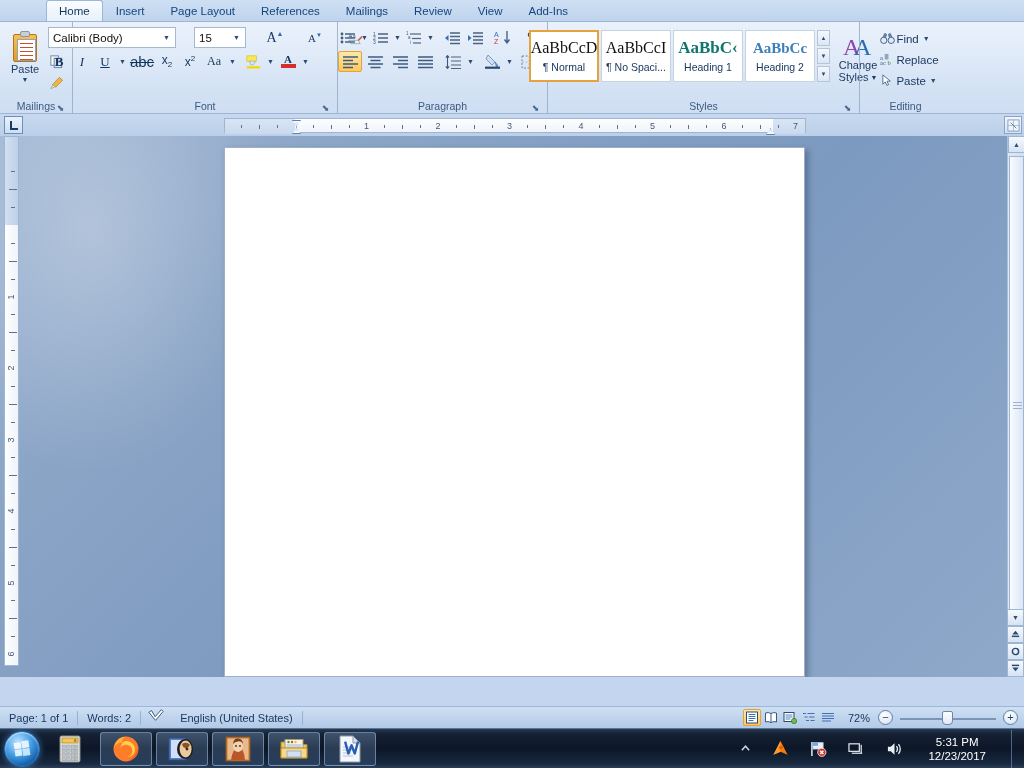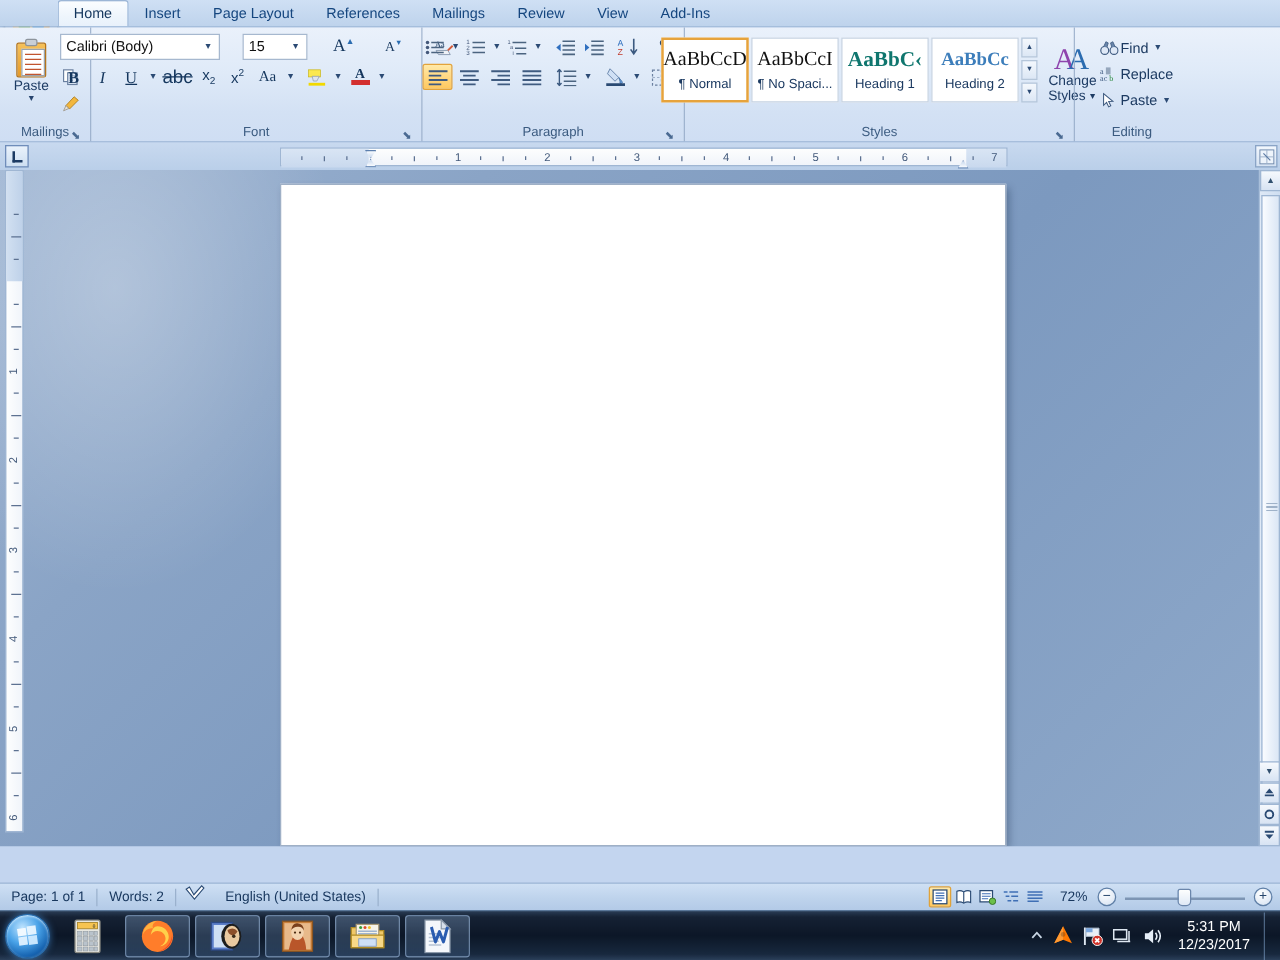--- a/index.html
+++ b/index.html
@@ -232,21 +232,21 @@
      background: linear-gradient(to bottom, rgba(38,56,80,.96) 0%, rgba(18,30,48,.97) 12%, rgba(10,20,36,.98) 50%, rgba(22,38,60,.98) 88%, rgba(40,60,86,.97) 100%);
      border-top:1px solid rgba(150,190,235,.45); display:flex; align-items:center; }
   .startorb { width:36px; height:36px; margin-left:4px; border-radius:50%;
      background: radial-gradient(circle at 38% 30%, #bfe4ff 0%, #4aa3e8 40%, #1663b0 72%, #0b3f7c 100%);
      border:1px solid #2c6fae; box-shadow: 0 0 6px rgba(80,170,255,.55), inset 0 1px 2px rgba(255,255,255,.7);
      display:flex; align-items:center; justify-content:center; cursor:pointer;}
   .tbitem { width:52px; height:34px; margin-left:4px; border-radius:3px; display:flex; align-items:center; justify-content:center;
      cursor:pointer; border:1px solid transparent;}
   .tbitem.framed { border:1px solid rgba(170,200,235,.5);
      background: linear-gradient(to bottom, rgba(160,195,235,.30), rgba(90,130,180,.22)); }
-  .tray { margin-left:auto; display:flex; align-items:center; gap:7px; padding-right:4px; height:28px; }
+  .tray { margin-left:auto; display:flex; align-items:center; gap:21px; padding-right:4px; height:28px; }
   .tray .ti { cursor:pointer; display:flex; align-items:center; }
   .clock { color:#fff; font-size:11.5px; line-height:14px; text-align:center; cursor:pointer; padding:0 4px;}
   .showdesk { width:9px; height:38px; border-left:1px solid rgba(150,190,235,.45); }
 </style>
 </head>
 <body>
 
 <div id="app">
   <div id="desktop"></div>
 

